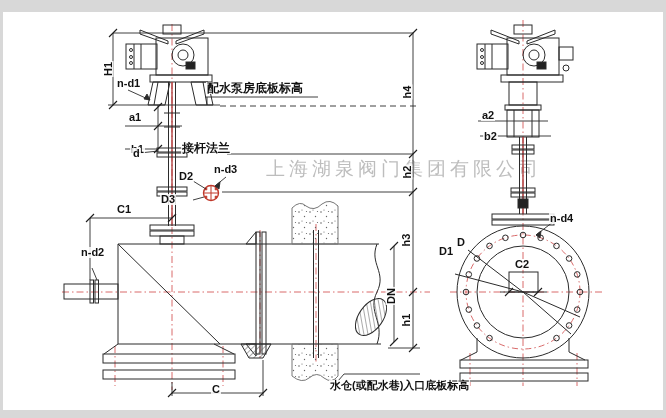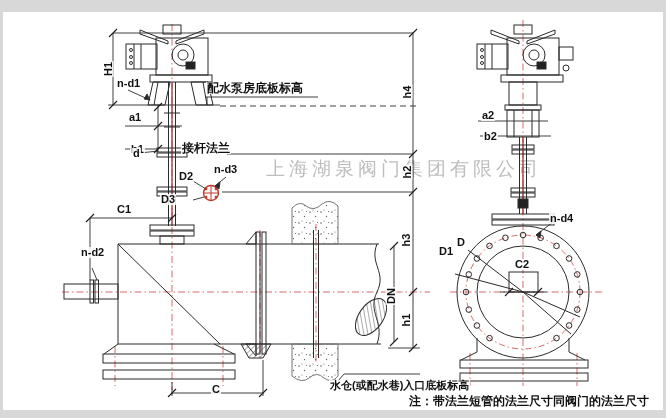--- a/index.html
+++ b/index.html
@@ -325,15 +325,14 @@
   <span class="lbl" style="left:481px;top:110px">a2</span>
   <span class="lbl" style="left:483px;top:131px">b2</span>
   <span class="lbl" style="left:549px;top:213px">n-d4</span>
   <span class="lbl" style="left:456px;top:237px">D</span>
   <span class="lbl" style="left:438px;top:246px">D1</span>
   <span class="lbl" style="left:514px;top:259px">C2</span>
 
   <span class="lbl cn" style="left:206px;top:82px">配水泵房底板标高</span>
   <span class="lbl cn" style="left:181px;top:142px">接杆法兰</span>
   <span class="lbl tiny" style="left:329px;top:380px">水仓(或配水巷)入口底板标高</span>
-  <span class="lbl note" style="left:408px;top:395px">注：带法兰短管的法兰尺寸同阀门的法兰尺寸</span>
 
 </div>
 
 </body></html>

